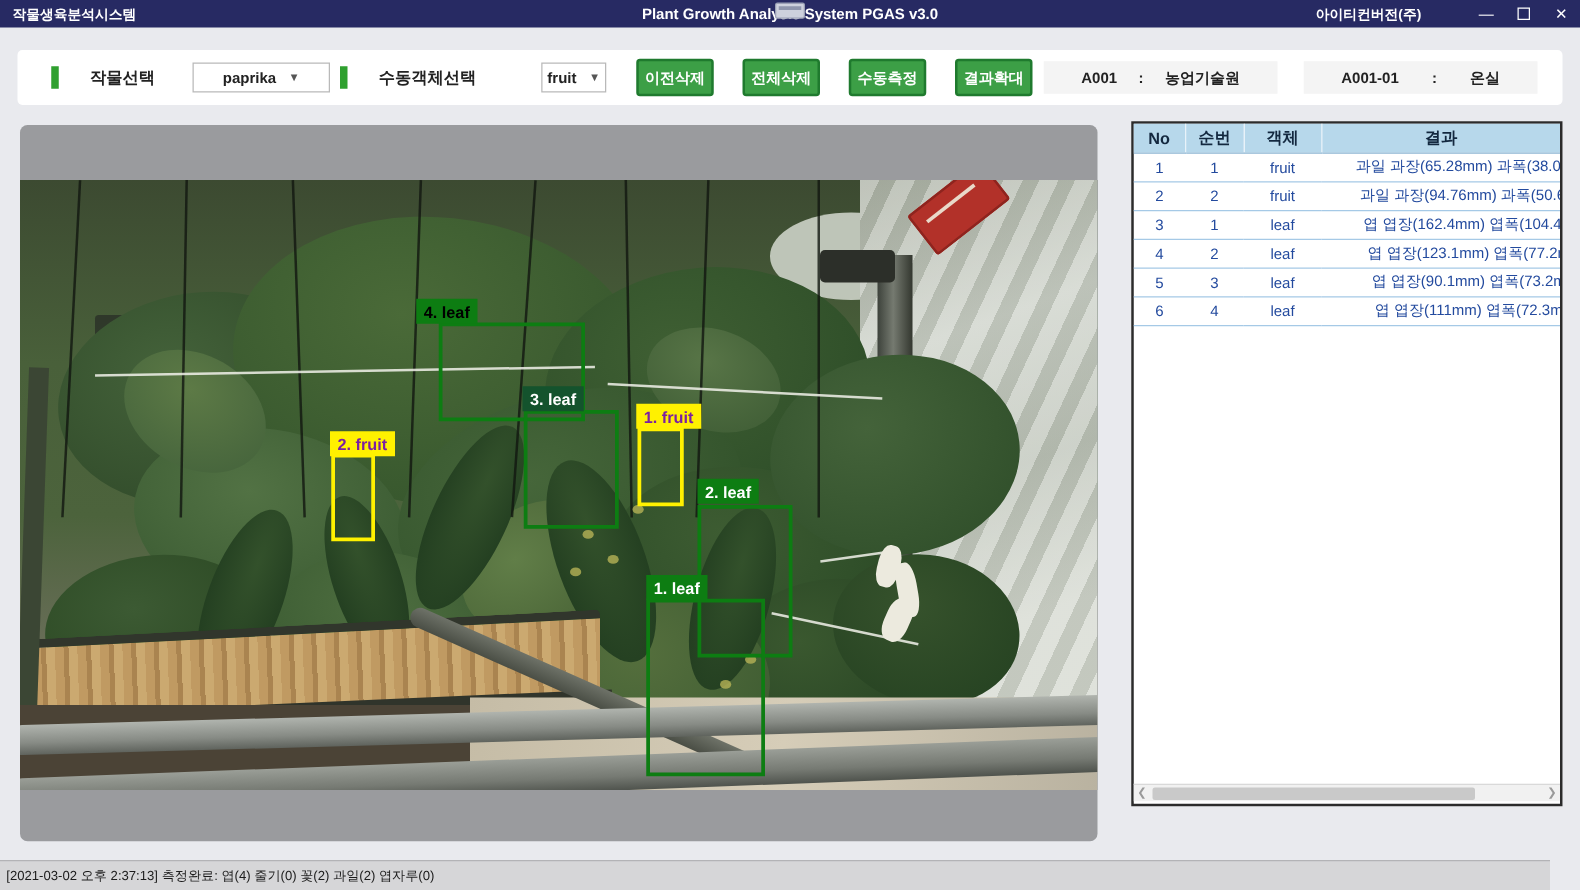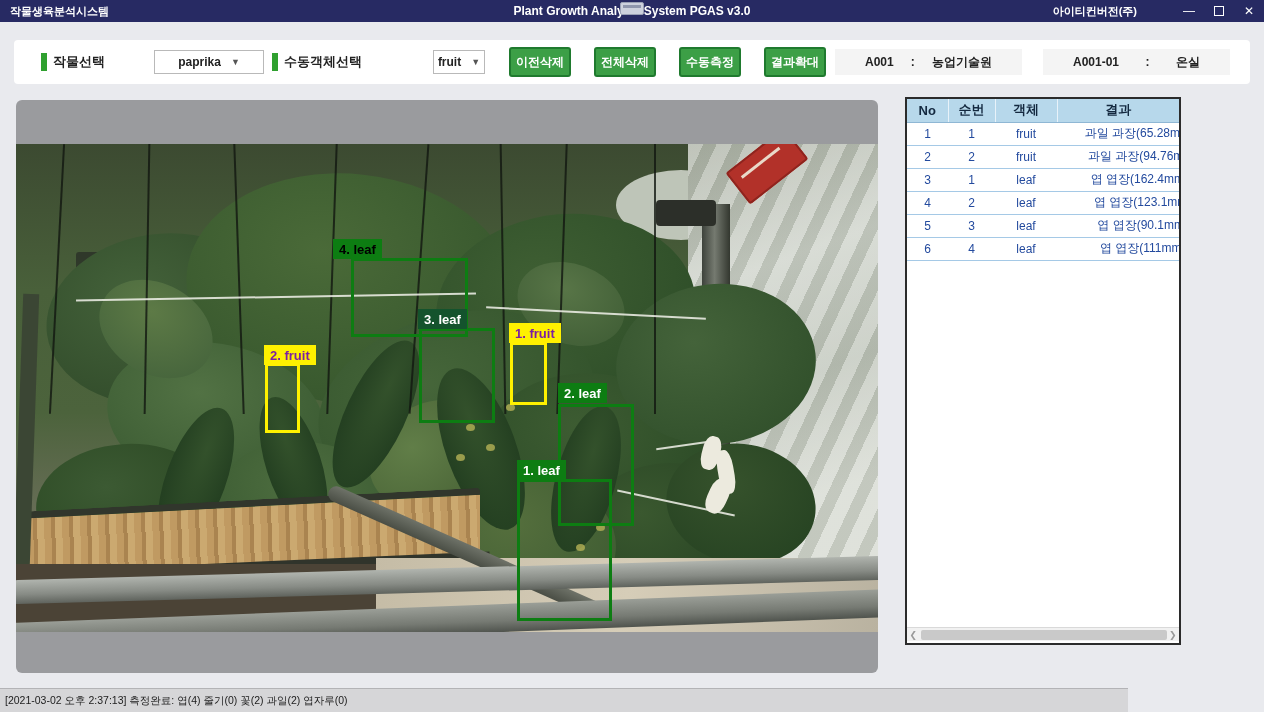--- a/index.html
+++ b/index.html
@@ -20,21 +20,21 @@
   .tb-company{font-size:11px;font-weight:bold;margin-right:37px;}
   .win-btn{width:30px;height:22px;display:flex;align-items:center;justify-content:center;color:#fff;
     font-size:12px;cursor:default;}
   .win-btn .sq{width:10px;height:10px;border:1.5px solid #fff;}
 
   
   .toolbar{position:absolute;left:14px;top:40px;width:1236px;height:44px;background:#ffffff;
     border-radius:4px;}
   .accent{position:absolute;width:6px;height:18px;top:13px;}
   .tb-label{position:absolute;top:0;height:44px;display:flex;align-items:center;
-    font-size:13px;font-weight:bold;color:#222;}
+    font-size:13px;font-weight:bold;color:#222;margin-left:19px;}
   .selectbox{position:absolute;top:10px;height:24px;background:#fff;border:1px solid #b9b9b9;
     display:flex;align-items:center;justify-content:center;font-size:12px;font-weight:bold;color:#222;}
   .selectbox .caret{margin-left:10px;font-size:9px;color:#555;}
   #tb-buttons{position:absolute;left:495px;top:7px;display:flex;gap:23px;}
   .gbtn{width:62px;height:30px;background:#3c9f46;border:2px solid #1f7a2e;border-radius:3px;
     color:#fff;font-size:12px;font-weight:bold;display:flex;align-items:center;justify-content:center;
     cursor:pointer;}
   .fieldbox{position:absolute;top:9px;height:26px;background:#f4f4f4;display:flex;align-items:center;
     justify-content:space-between;font-size:12px;font-weight:bold;color:#222;padding:0 30px;}
 
@@ -79,40 +79,40 @@
     background:linear-gradient(180deg,#9a9e97,#767a73 60%,#4f534d);}
   .pipeD{left:300px;top:400px;width:300px;height:16px;transform:rotate(24deg);
     background:linear-gradient(180deg,#6e7268,#4a4e45);}
 
   
   .ann-box{position:absolute;background:transparent;}
   .ann-label{position:absolute;display:flex;align-items:center;justify-content:center;
     font-size:13px;font-weight:bold;white-space:nowrap;padding:0 6px;height:20px;}
 
   
-  .table-wrap{position:absolute;left:905px;top:97px;width:276px;height:548px;background:#fff;
+  .table-wrap{position:absolute;left:905px;top:97px;width:345px;height:548px;background:#fff;
     border:2px solid #2b2b2b;}
   table.results{border-collapse:collapse;width:100%;table-layout:fixed;}
   table.results th{background:#b7d8eb;color:#13283f;font-size:13px;font-weight:bold;height:23px;
     border-right:1px solid #e8f2f9;border-bottom:1px solid #8fb7d4;padding:0;}
   table.results th:last-child{border-right:none;}
   table.results td{color:#234a9e;font-size:12px;height:23px;border-bottom:1px solid #a5c9e6;
     text-align:center;padding:0;overflow:hidden;white-space:nowrap;}
   .result-inner{width:250px;text-align:center;white-space:nowrap;}
   .hscroll{position:absolute;left:0;bottom:2px;width:100%;height:14px;background:#f1f1f1;
     border-top:1px solid #d9d9d9;display:flex;align-items:center;}
   .hs-arrow{width:13px;height:14px;display:flex;align-items:center;justify-content:center;
     color:#9a9a9a;font-size:9px;}
   .hs-thumb{height:10px;width:258px;background:#c9c9c9;border-radius:2px;margin-left:2px;}
   .actions{position:absolute;left:905px;top:647px;width:345px;height:32px;background:#20344d;
     display:flex;align-items:center;justify-content:space-around;padding:0 14px;}
   .action-btn{color:#fff;font-size:15px;font-weight:bold;cursor:pointer;}
 
   
-  .statusbar{position:absolute;left:0;top:688px;width:1128px;height:24px;background:#d6d6d8;
+  .statusbar{position:absolute;left:0;top:688px;width:1240px;height:24px;background:#d6d6d8;
     border-top:1px solid #b3b3b6;display:flex;align-items:center;padding-left:5px;
     font-size:10.5px;color:#1c1c1c;}
 </style>
 </head>
 <body>
 
 <div id="app">
 
   <div class="titlebar">
     <div class="tb-left">작물생육분석시스템</div>

